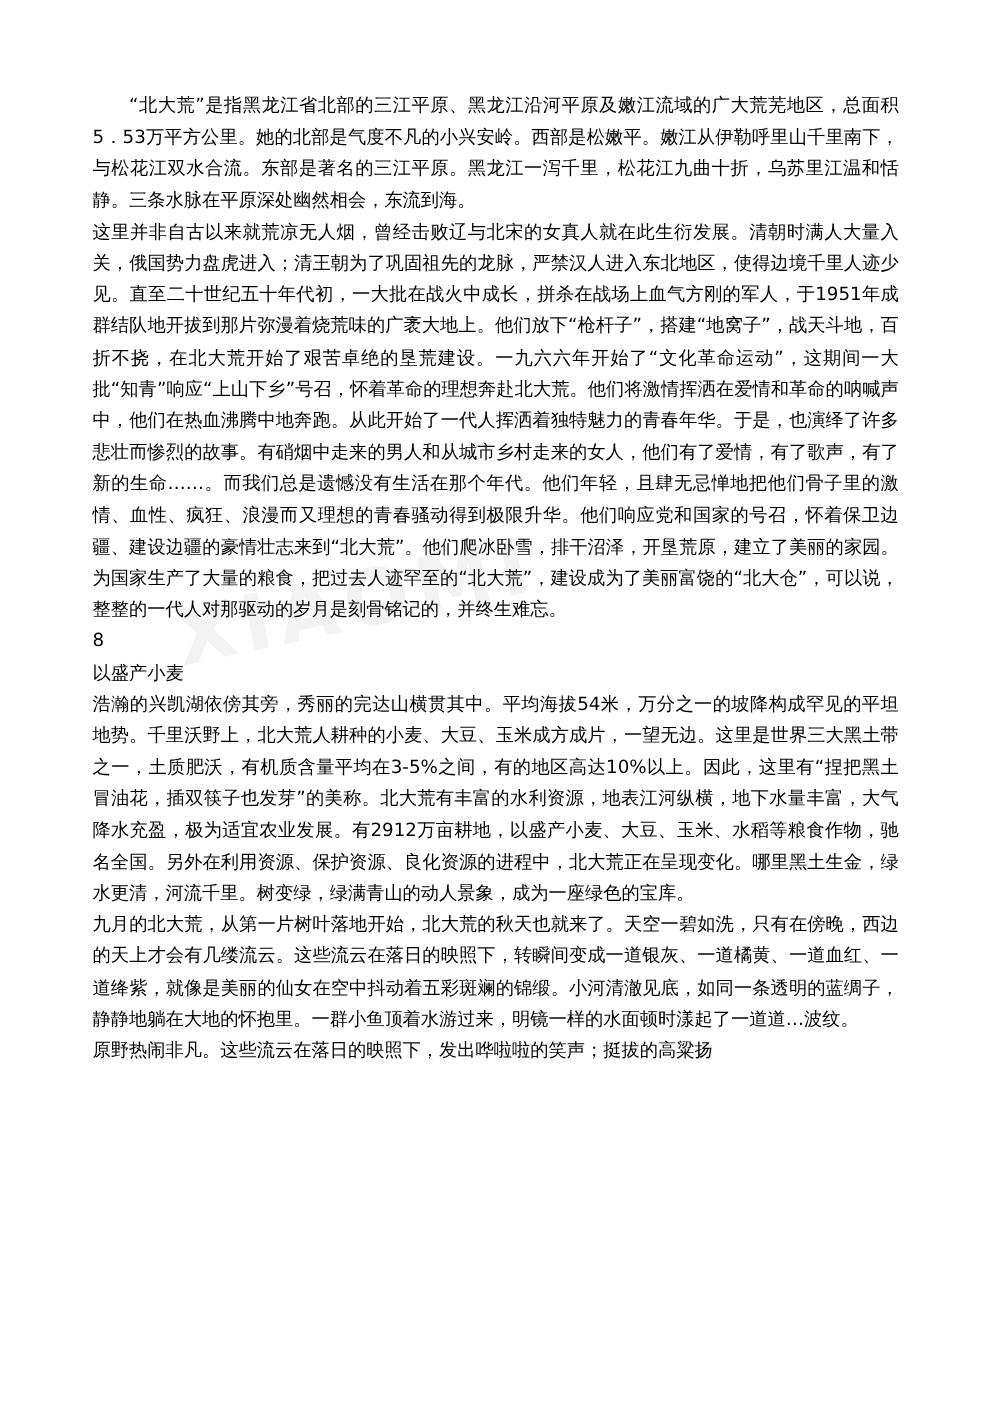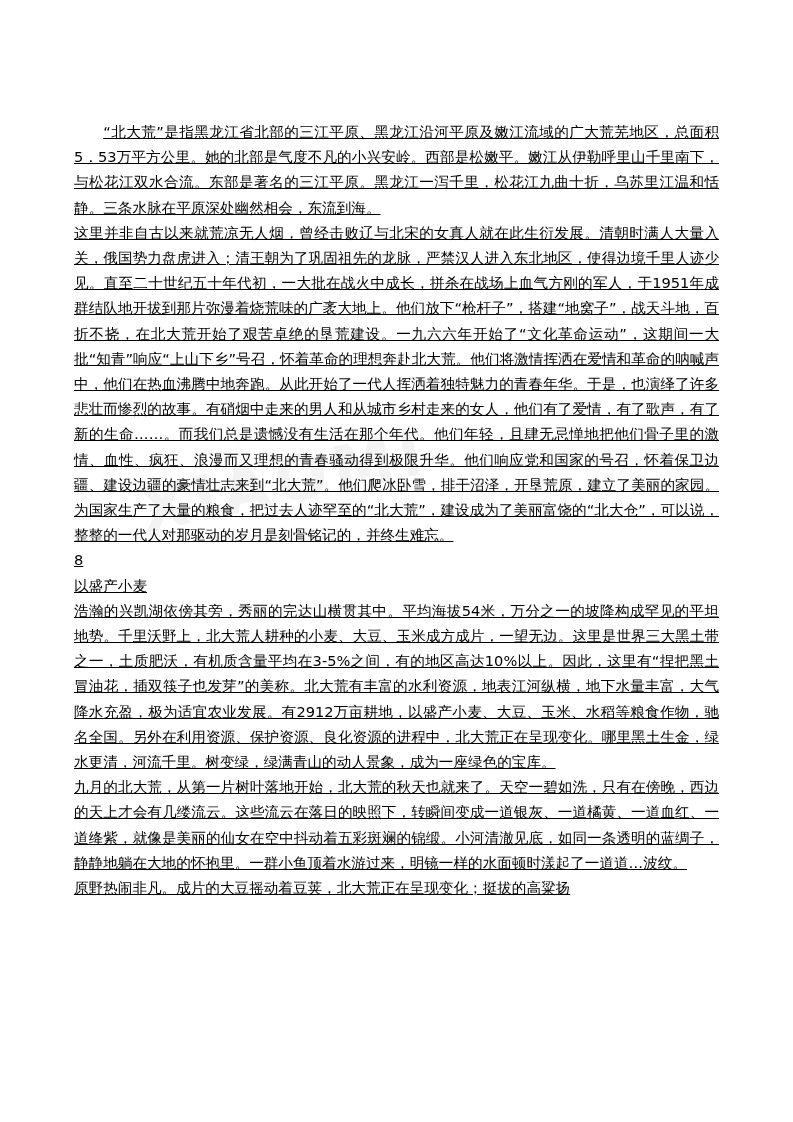--- a/index.html
+++ b/index.html
@@ -33,22 +33,21 @@
     font-size: 62px;
     font-weight: bold;
     color: #b8b8b8;
     letter-spacing: 6px;
     font-family: "DejaVu Sans", "Liberation Sans", sans-serif;
     white-space: nowrap;
   }
   .doc-body {
     position: relative;
     z-index: 1;
-    padding: 119px 74px 0 74px;
-    text-decoration: underline;
+    padding: 72px 74px 0 74px;
   }
   p.para {
     margin: 0;
     font-size: 14.6px;
     line-height: 25.2px;
     color: #000000;
     text-align: justify;
     text-justify: inter-ideograph;
     word-break: break-all;
     letter-spacing: 0px;
@@ -72,16 +71,16 @@
     <div class="wm-text">XIAOMI</div>
   </div>
 
   <div class="doc-body">
     <p class="para indent">“北大荒”是指黑龙江省北部的三江平原、黑龙江沿河平原及嫩江流域的广大荒芜地区，总面积5．53万平方公里。她的北部是气度不凡的小兴安岭。西部是松嫩平。嫩江从伊勒呼里山千里南下，与松花江双水合流。东部是著名的三江平原。黑龙江一泻千里，松花江九曲十折，乌苏里江温和恬静。三条水脉在平原深处幽然相会，东流到海。</p>
     <p class="para">这里并非自古以来就荒凉无人烟，曾经击败辽与北宋的女真人就在此生衍发展。清朝时满人大量入关，俄国势力盘虎进入；清王朝为了巩固祖先的龙脉，严禁汉人进入东北地区，使得边境千里人迹少见。直至二十世纪五十年代初，一大批在战火中成长，拼杀在战场上血气方刚的军人，于1951年成群结队地开拔到那片弥漫着烧荒味的广袤大地上。他们放下“枪杆子”，搭建“地窝子”，战天斗地，百折不挠，在北大荒开始了艰苦卓绝的垦荒建设。一九六六年开始了“文化革命运动”，这期间一大批“知青”响应“上山下乡”号召，怀着革命的理想奔赴北大荒。他们将激情挥洒在爱情和革命的呐喊声中，他们在热血沸腾中地奔跑。从此开始了一代人挥洒着独特魅力的青春年华。于是，也演绎了许多悲壮而惨烈的故事。有硝烟中走来的男人和从城市乡村走来的女人，他们有了爱情，有了歌声，有了新的生命……。而我们总是遗憾没有生活在那个年代。他们年轻，且肆无忌惮地把他们骨子里的激情、血性、疯狂、浪漫而又理想的青春骚动得到极限升华。他们响应党和国家的号召，怀着保卫边疆、建设边疆的豪情壮志来到“北大荒”。他们爬冰卧雪，排干沼泽，开垦荒原，建立了美丽的家园。为国家生产了大量的粮食，把过去人迹罕至的“北大荒”，建设成为了美丽富饶的“北大仓”，可以说，整整的一代人对那驱动的岁月是刻骨铭记的，并终生难忘。</p>
     <p class="pagenum">8</p>
     <p class="para">以盛产小麦</p>
     <p class="para">浩瀚的兴凯湖依傍其旁，秀丽的完达山横贯其中。平均海拔54米，万分之一的坡降构成罕见的平坦地势。千里沃野上，北大荒人耕种的小麦、大豆、玉米成方成片，一望无边。这里是世界三大黑土带之一，土质肥沃，有机质含量平均在3-5%之间，有的地区高达10%以上。因此，这里有“捏把黑土冒油花，插双筷子也发芽”的美称。北大荒有丰富的水利资源，地表江河纵横，地下水量丰富，大气降水充盈，极为适宜农业发展。有2912万亩耕地，以盛产小麦、大豆、玉米、水稻等粮食作物，驰名全国。另外在利用资源、保护资源、良化资源的进程中，北大荒正在呈现变化。哪里黑土生金，绿水更清，河流千里。树变绿，绿满青山的动人景象，成为一座绿色的宝库。</p>
     <p class="para">九月的北大荒，从第一片树叶落地开始，北大荒的秋天也就来了。天空一碧如洗，只有在傍晚，西边的天上才会有几缕流云。这些流云在落日的映照下，转瞬间变成一道银灰、一道橘黄、一道血红、一道绛紫，就像是美丽的仙女在空中抖动着五彩斑斓的锦缎。小河清澈见底，如同一条透明的蓝绸子，静静地躺在大地的怀抱里。一群小鱼顶着水游过来，明镜一样的水面顿时漾起了一道道…波纹。</p>
-    <p class="para">原野热闹非凡。成片的大豆摇动着豆荚，北大荒正在呈现变化；挺拔的高粱扬</p>
+    <p class="para">原野热闹非凡。这些流云在落日的映照下，发出哗啦啦的笑声；挺拔的高粱扬</p>
   </div>
 
 </div>
 
 </body></html>

